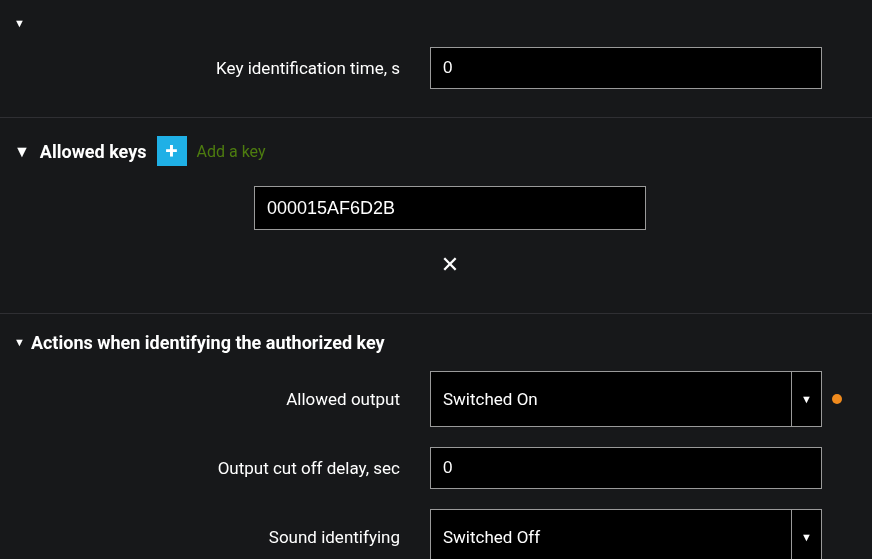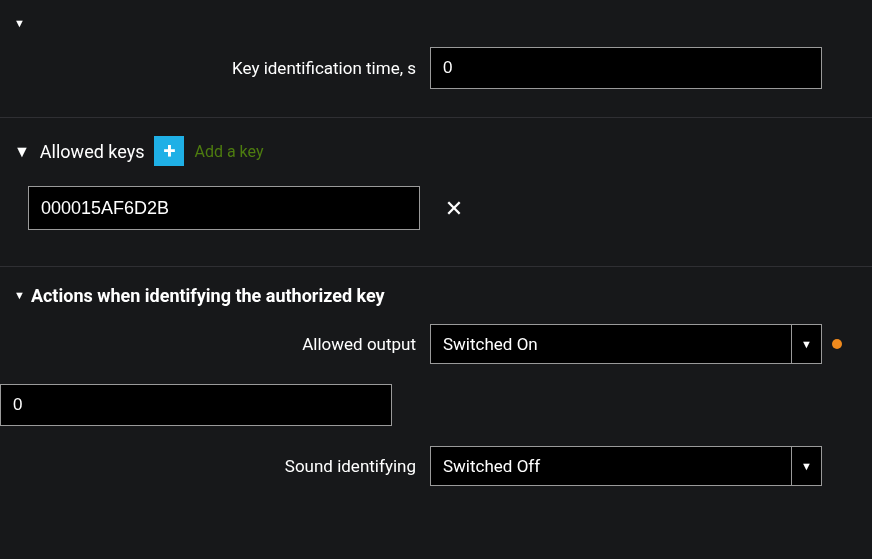--- a/index.html
+++ b/index.html
@@ -26,21 +26,21 @@
     line-height: 1;
   }
   .row {
     display: flex;
     align-items: center;
     padding: 10px 0;
   }
   .label-col {
     width: 430px;
     text-align: right;
-    padding-right: 14px;
+    padding-right: 30px;
     font-size: 17px;
     color: #ffffff;
   }
   .control-col {
     display: flex;
     align-items: center;
   }
   .text-input {
     background: #000000;
     border: 1px solid #9a9a9a;
@@ -56,21 +56,21 @@
     border-top: 1px solid #2f2f33;
     margin: 18px 0 10px 0;
   }
   .allowed-keys-header {
     display: flex;
     align-items: center;
     gap: 10px;
     padding: 8px 14px;
   }
   .allowed-keys-header .title {
-    font-weight: 400;
+    font-weight: 700;
     font-size: 18px;
   }
   .add-btn {
     width: 30px;
     height: 30px;
     background: #1fb0e6;
     color: #ffffff;
     display: flex;
     align-items: center;
     justify-content: center;
@@ -81,20 +81,21 @@
   }
   .add-label {
     font-size: 16px;
     color: #4d7c0f;
   }
   .key-row {
     display: flex;
     align-items: center;
     gap: 22px;
     padding: 12px 0 18px 28px;
+    flex-direction: column;
   }
   .key-input {
     background: #000000;
     border: 1px solid #9a9a9a;
     color: #ffffff;
     font-size: 18px;
     padding: 9px 12px;
     width: 392px;
     height: 44px;
     outline: none;
@@ -103,21 +104,21 @@
     font-size: 22px;
     color: #ffffff;
     cursor: pointer;
     width: 24px;
     text-align: center;
   }
   .select-box {
     display: flex;
     align-items: stretch;
     width: 392px;
-    height: 40px;
+    height: 56px;
     border: 1px solid #9a9a9a;
     background: #000000;
   }
   .select-value {
     flex: 1;
     display: flex;
     align-items: center;
     padding: 0 12px;
     font-size: 17px;
     color: #ffffff;
@@ -183,20 +184,21 @@
   <div class="control-col">
     <div class="select-box">
       <div class="select-value">Switched On</div>
       <div class="select-caret">▼</div>
     </div>
     <span class="dot"></span>
   </div>
 </div>
 
 <div class="row">
+  <div class="label-col">Output cut off delay, sec</div>
   <div class="control-col">
     <input class="text-input" type="text" value="0" style="">
   </div>
 </div>
 
 <div class="row">
   <div class="label-col">Sound identifying</div>
   <div class="control-col">
     <div class="select-box">
       <div class="select-value">Switched Off</div>

